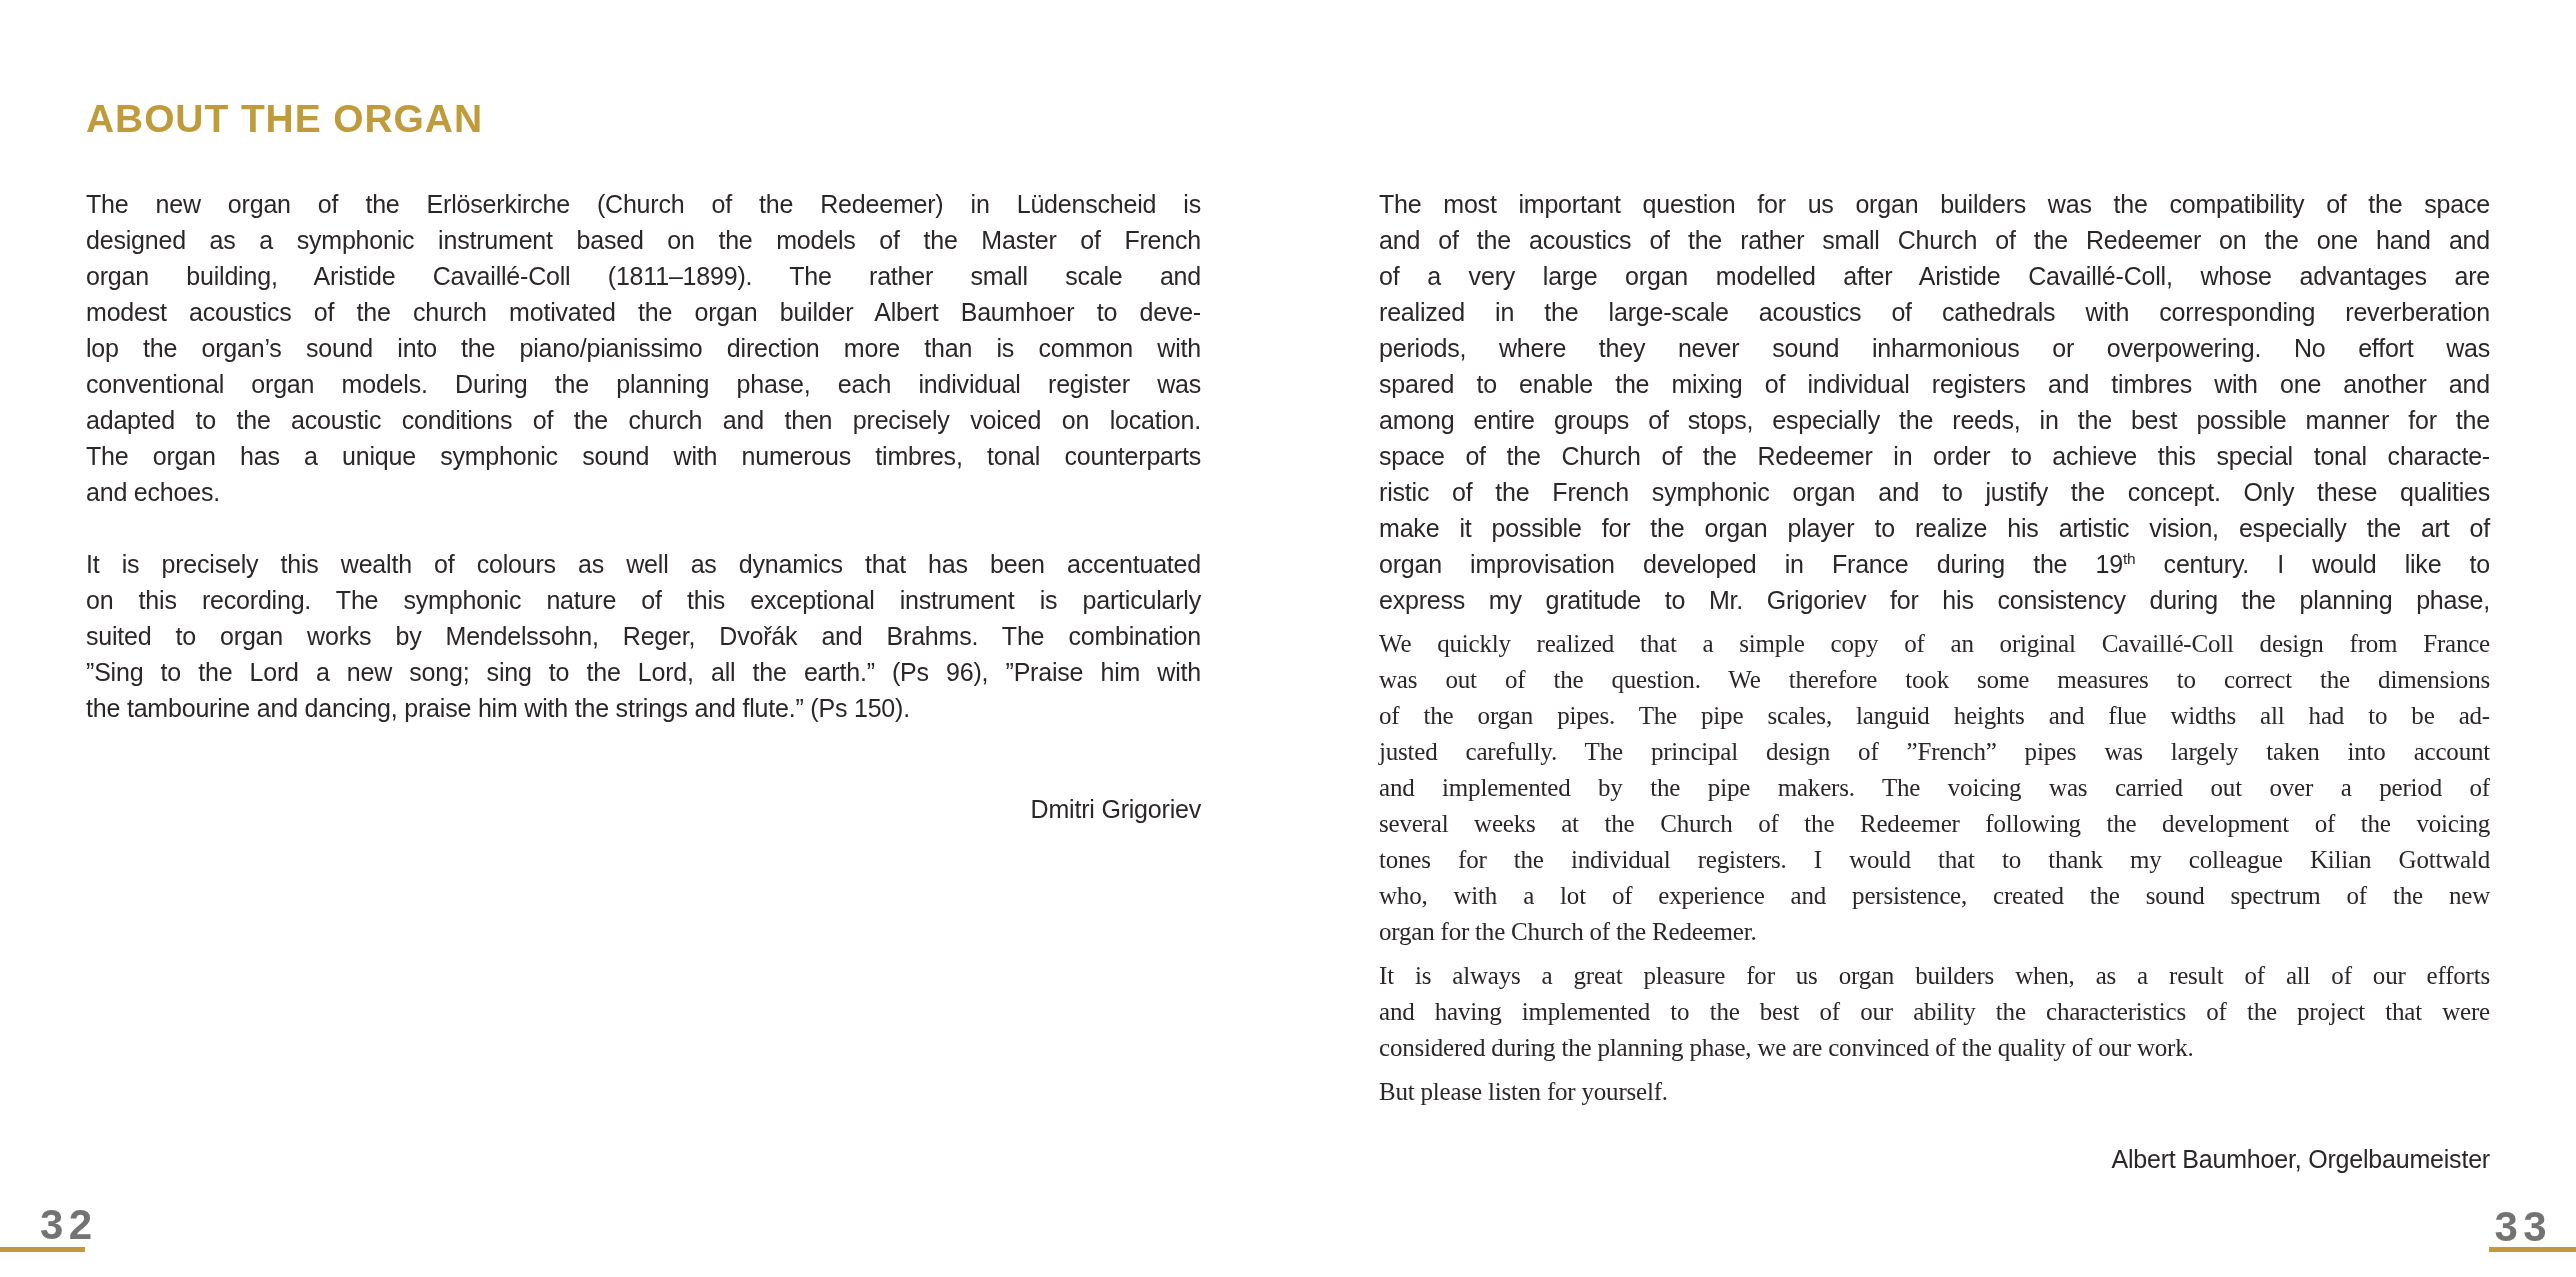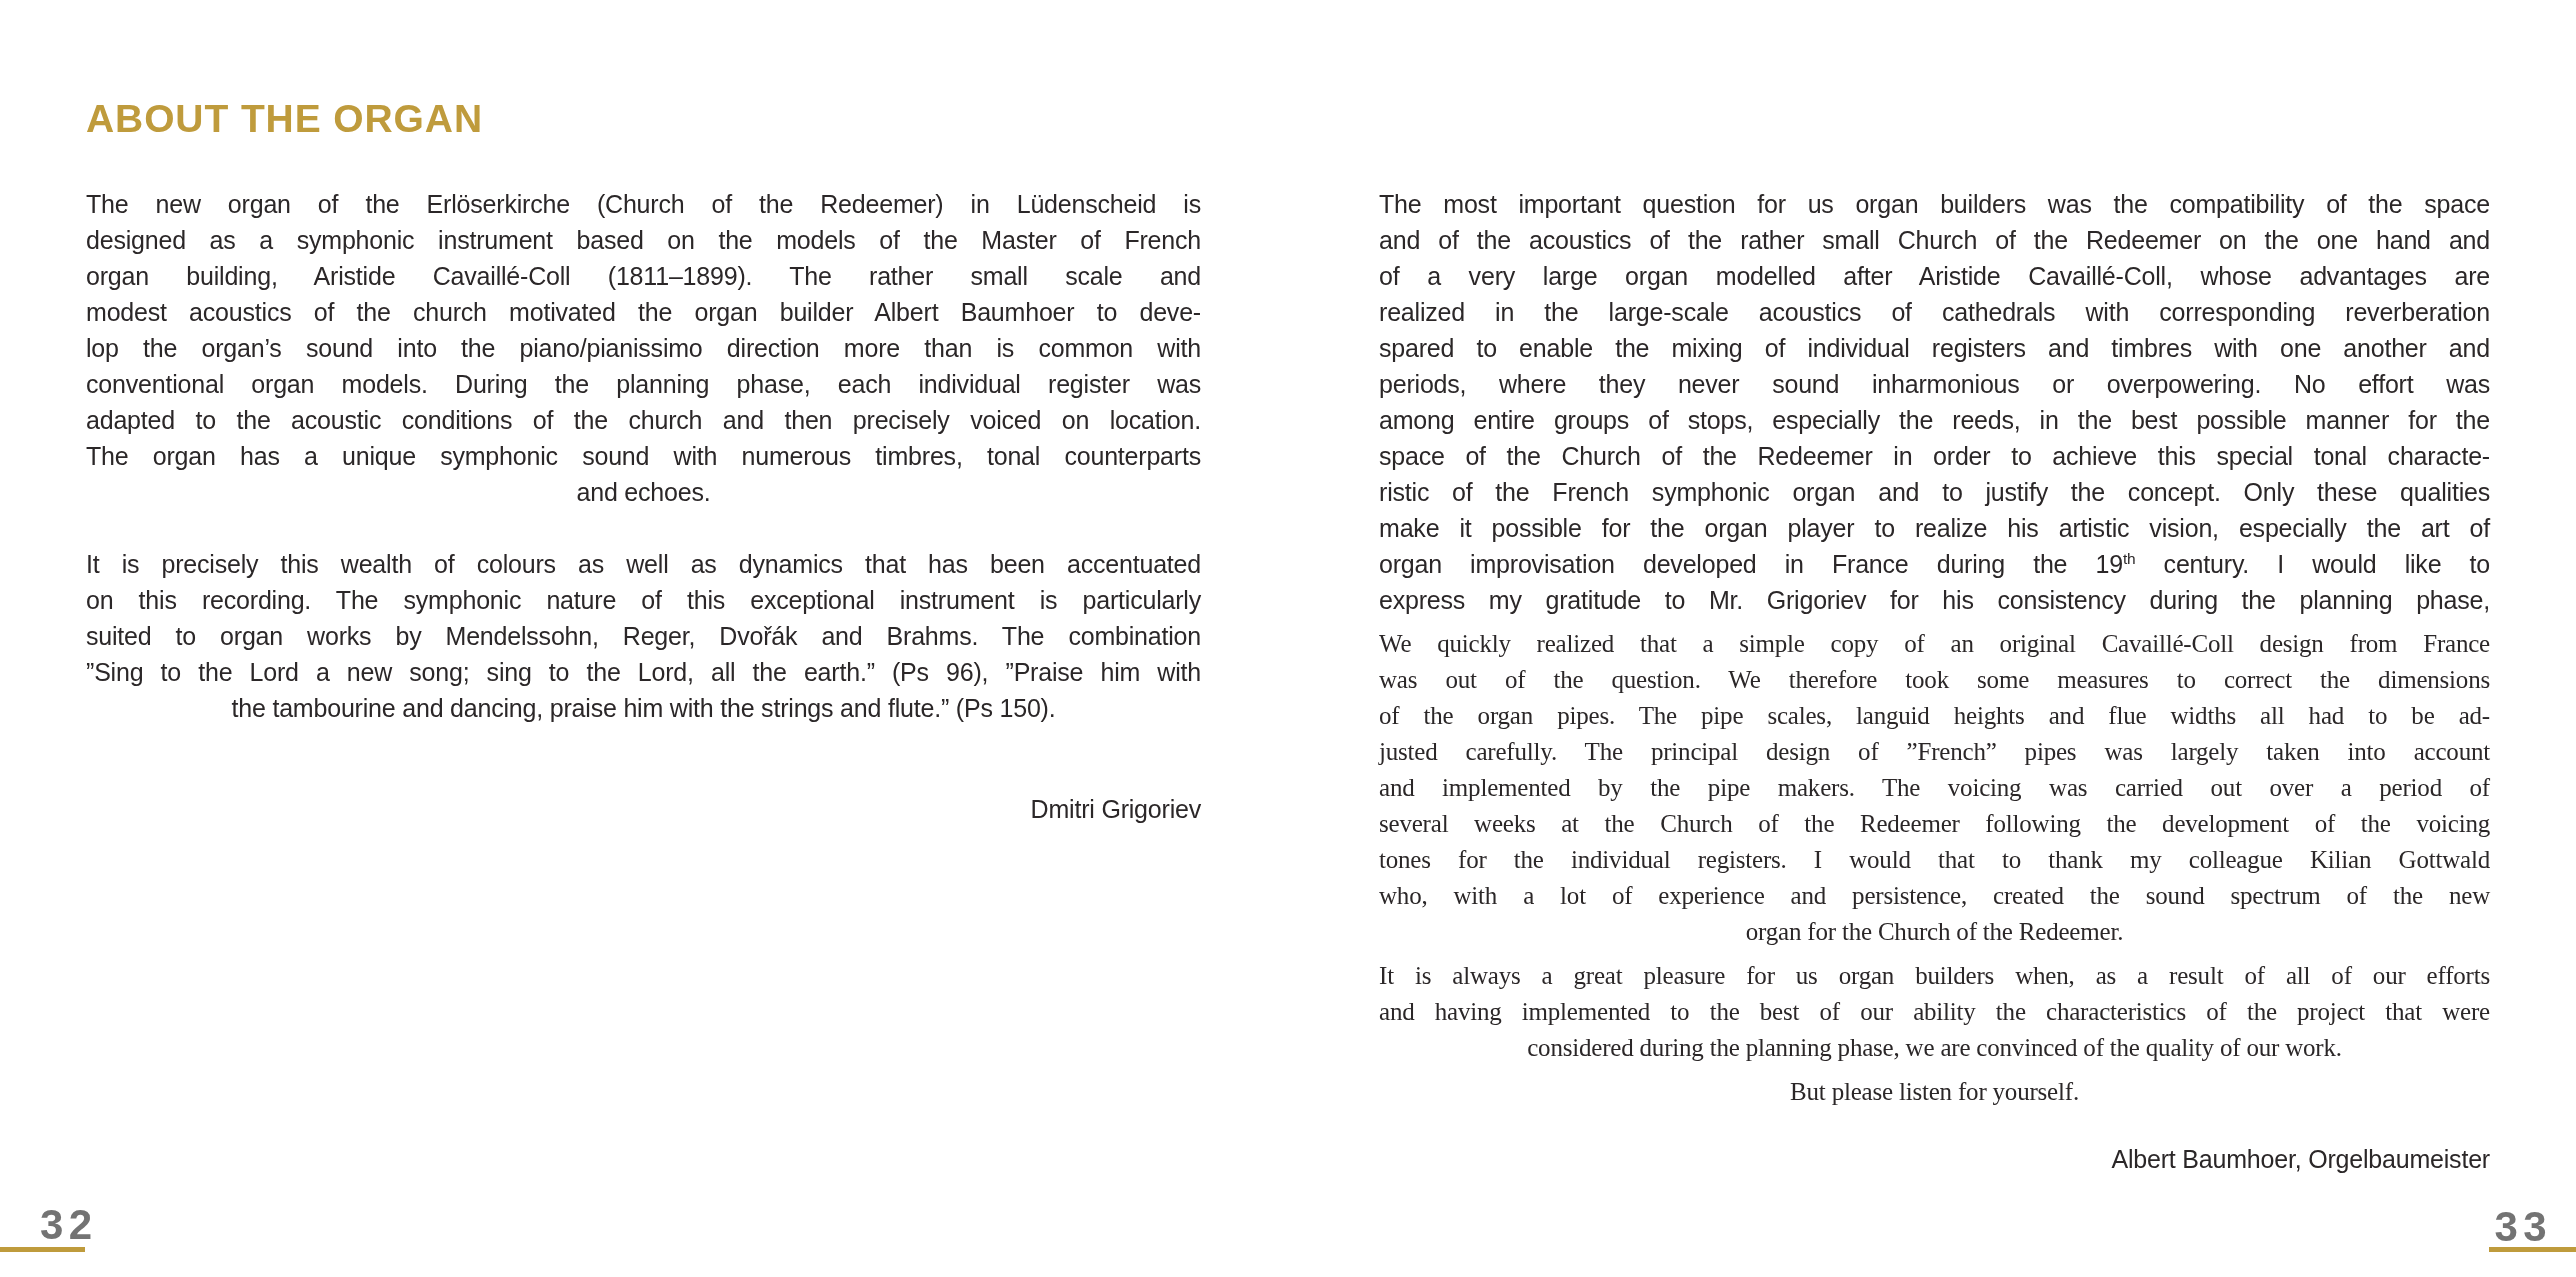--- a/index.html
+++ b/index.html
@@ -35,21 +35,21 @@
     line-height: 45px;
     font-weight: bold;
     letter-spacing: 0.9px;
     color: #bf9b3c;
   }
   .line {
     font-size: 25px;
     line-height: 36px;
     height: 36px;
     letter-spacing: -0.2px;
-    text-align: center;
+    text-align: left;
     white-space: normal;
     overflow: visible;
   }
   .line.just {
     text-align: justify;
     text-align-last: justify;
     text-justify: inter-word;
   }
   .line sup {
     font-size: 0.62em;
@@ -111,22 +111,22 @@
   <div class="signature">Dmitri Grigoriev</div>
 </div>
 
 <div class="page page-right">
   <div>
       <div class="para">
         <div class="line just">The most important question for us organ builders was the compatibility of the space</div>
         <div class="line just">and of the acoustics of the rather small Church of the Redeemer on the one hand and</div>
         <div class="line just">of a very large organ modelled after Aristide Cavaillé-Coll, whose advantages are</div>
         <div class="line just">realized in the large-scale acoustics of cathedrals with corresponding reverberation</div>
+        <div class="line just">periods, where they never sound inharmonious or overpowering. No effort was</div>
         <div class="line just">spared to enable the mixing of individual registers and timbres with one another and</div>
-        <div class="line just">periods, where they never sound inharmonious or overpowering. No effort was</div>
         <div class="line just">among entire groups of stops, especially the reeds, in the best possible manner for the</div>
         <div class="line just">space of the Church of the Redeemer in order to achieve this special tonal characte-</div>
         <div class="line just">ristic of the French symphonic organ and to justify the concept. Only these qualities</div>
         <div class="line just">make it possible for the organ player to realize his artistic vision, especially the art of</div>
         <div class="line just">organ improvisation developed in France during the 19<sup>th</sup> century. I would like to</div>
         <div class="line just">express my gratitude to Mr. Grigoriev for his consistency during the planning phase,</div>
       </div>
       <div class="para">
         <div class="line just">We quickly realized that a simple copy of an original Cavaillé-Coll design from France</div>
         <div class="line just">was out of the question. We therefore took some measures to correct the dimensions</div>

